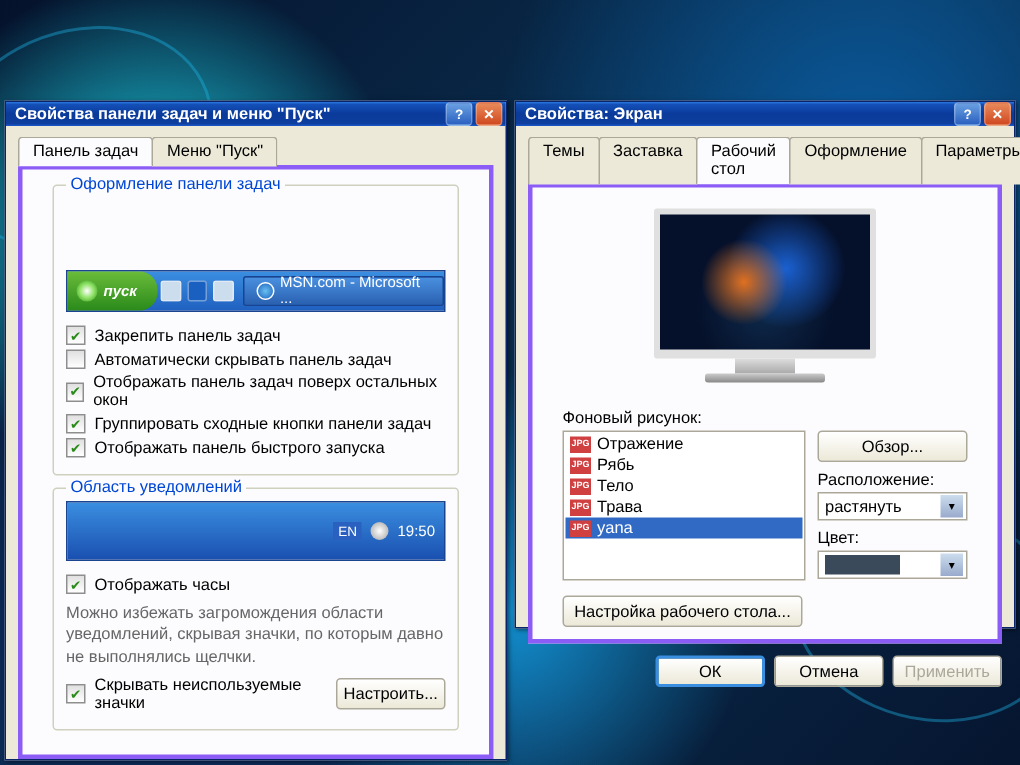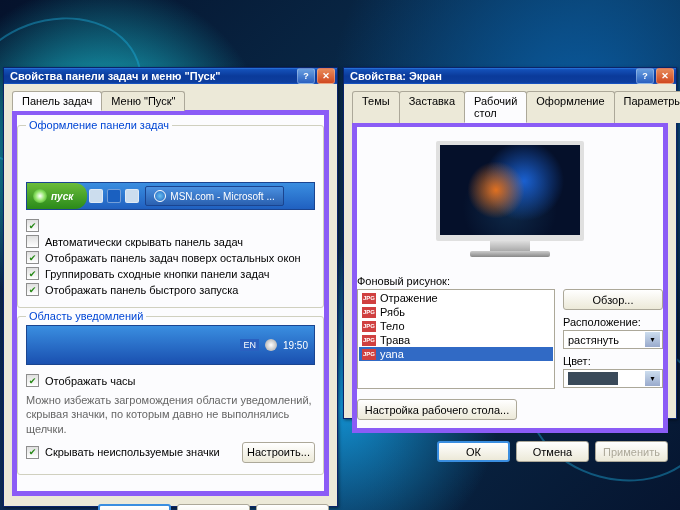--- a/index.html
+++ b/index.html
@@ -52,22 +52,22 @@
 
 .tabs { display:flex; gap:0; position:relative; top:1px; z-index:2; }
 .tab {
   padding: 3px 9px; background:#ece9d8;
   border:1px solid #aca899; border-bottom:none;
   border-radius: 3px 3px 0 0; cursor:pointer;
   margin-right:-1px; font-size:11px;
 }
 .tab.active { background:#fcfcfe; border-bottom:1px solid #fcfcfe; position:relative; z-index:3; }
 .tab-panel {
-  flex:1; background:#fcfcfe; border:5px solid #8b5cf6;
-  padding: 10px 0 8px; display:flex; flex-direction:column;justify-content:center;
+  flex:1; background:#fcfcfe; border:3px solid #8b5cf6;
+  padding: 10px 20px 8px; display:flex; flex-direction:column;justify-content:center;
 }
 
 .groupbox {
   border:1px solid #d0d0bf; border-radius:3px;
   padding: 8px; margin-bottom:8px; position:relative;
 }
 .groupbox-title {
   position:absolute; top:-7px; left:8px;
   background:#fcfcfe; padding:0 3px;
   color:#0046d5; font-size:11px;
@@ -197,20 +197,21 @@
           <div class="ql-icon"></div>
           <div class="task-item">
             <div class="ie-icon"></div>
             <span>MSN.com - Microsoft ...</span>
           </div>
         </div>
         <div style="height:6px"></div>
         <div id="chk-container-1">
             <div class="chk-row">
               <div class="chk checked"></div>
+              <span>Закрепить панель задач</span>
             </div>
             <div class="chk-row">
               <div class="chk"></div>
               <span>Автоматически скрывать панель задач</span>
             </div>
             <div class="chk-row">
               <div class="chk checked"></div>
               <span>Отображать панель задач поверх остальных окон</span>
             </div>
             <div class="chk-row">

